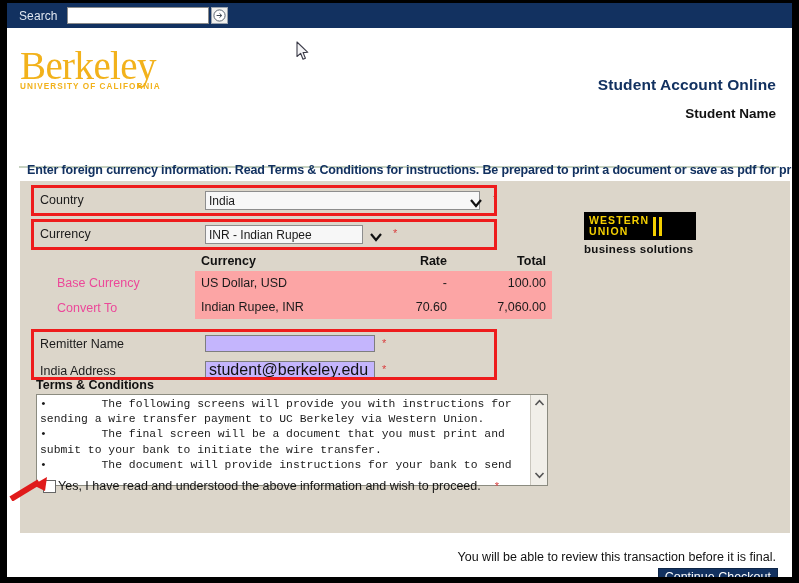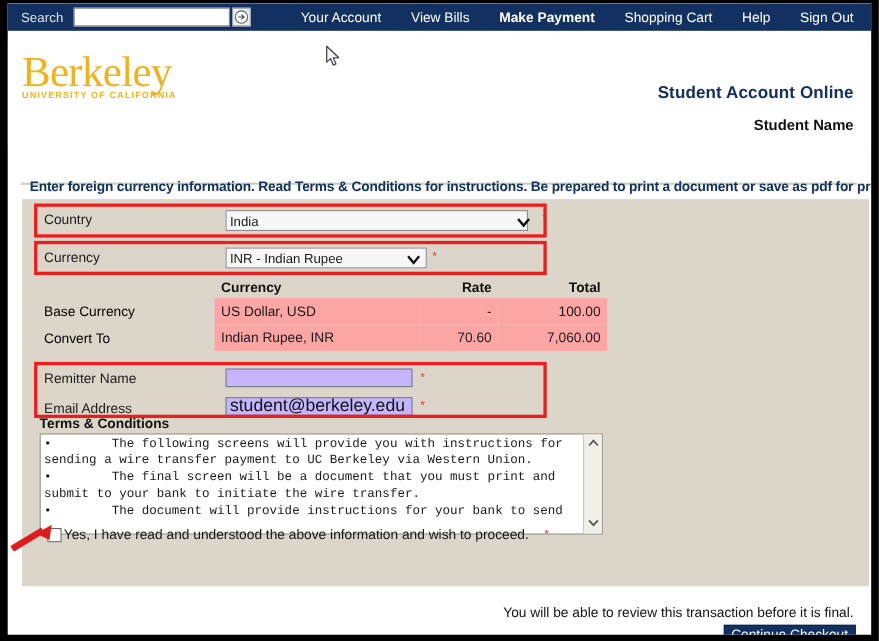--- a/index.html
+++ b/index.html
@@ -146,21 +146,21 @@
     background: #dcd6ca; padding: 1px 6px 3px 6px;
     text-align: left; border: none;
   }
   #convtable th.num { text-align: right; }
   #convtable td {
     font-size: 12.5px; color: #1b1b1b; background: #fca5a5;
     padding: 5px 6px 5px 6px; border: none;
   }
   #convtable td.num { text-align: right; }
   .side-label {
-    position: absolute; left: 33px; font-size: 12.5px; color: #000000;
+    position: absolute; left: 50px; font-size: 12.5px; color: #ec4899;
   }
 
   
   #wu-logo { position: absolute; left: 577px; top: 209px; }
   #wu-black {
     background: #000; width: 112px; height: 28px;
     display: flex; align-items: center; padding-left: 5px;
   }
   #wu-txt { line-height: 11px; }
   #wu-txt div {
@@ -259,28 +259,20 @@
     <span id="search-label">Search</span>
     <input id="search-input" type="text" value="" style="">
     <div id="search-go">
       <span>
         <svg width="13" height="13" viewBox="0 0 13 13">
           <circle cx="6.5" cy="6.5" r="5.6" fill="#ffffff" stroke="#5b6470" stroke-width="1"></circle>
           <path d="M3.6 6.5 H8.3 M6.5 4.4 L8.8 6.5 L6.5 8.6" fill="none" stroke="#3e4754" stroke-width="1"></path>
         </svg>
       </span>
     </div>
-    <nav id="navlinks">
-      <a class="navlink" href="#">Your Account</a>
-      <a class="navlink" href="#">View Bills</a>
-      <a class="navlink active" href="#">Make Payment</a>
-      <a class="navlink" href="#">Shopping Cart</a>
-      <a class="navlink" href="#">Help</a>
-      <a class="navlink" href="#">Sign Out</a>
-    </nav>
   </div>
 
   <div id="brandarea">
     <div id="berkeley-logo">
       <div id="wordmark">Berkeley</div>
       <div id="subwordmark">UNIVERSITY OF CALIFORNIA</div>
     </div>
     <div id="sao-title">Student Account Online</div>
     <div id="student-name">Student Name</div>
     <div id="hr-green"></div>
@@ -296,21 +288,21 @@
   </select>
   <span class="sel-chevron" style="left:462px; top:192px;">
     <svg width="14" height="11" viewBox="0 0 14 11">
         <path d="M2 2 L7 8 L12 2" fill="none" stroke="#111" stroke-width="2.2"></path>
       </svg>
   </span>
   <span class="req-star" style="left:486px; top:190px;">*</span>
   <div class="annot-box" style="left:24px; top:182px; width:466px; height:31px;"></div>
 
   <span class="row-label" style="left:33px; top:224px;">Currency</span>
-  <select class="wu-select" style="left:198px; top:222px; width:183px;">
+  <select class="wu-select" style="left:198px; top:222px; width:158px;">
     <option>INR - Indian Rupee</option>
   </select>
   <span class="sel-chevron" style="left:362px; top:226px;">
     <svg width="14" height="11" viewBox="0 0 14 11">
         <path d="M2 2 L7 8 L12 2" fill="none" stroke="#111" stroke-width="2.2"></path>
       </svg>
   </span>
   <span class="req-star" style="left:386px; top:224px;">*</span>
   <div class="annot-box" style="left:24px; top:216px; width:466px; height:31px;"></div>
 
@@ -334,26 +326,39 @@
         </tr>
         <tr>
           <td>Indian Rupee, INR</td>
           <td class="num">70.60</td>
           <td class="num">7,060.00</td>
         </tr>
       </tbody>
     </table>
   </div>
 
+  <div id="wu-logo">
+    <div id="wu-black">
+      <div id="wu-txt">
+        <div>WESTERN</div>
+        <div>UNION</div>
+      </div>
+      <div id="wu-bars">
+          <i></i>
+          <i></i>
+        </div>
+    </div>
+    <div id="wu-sub">business solutions</div>
+  </div>
 
   <span class="row-label" style="left:33px; top:334px;">Remitter Name</span>
   <input class="wu-text" style="left: 198px; top: 332px; width: 170px;" type="text" value="">
   <span class="req-star" style="left:375px; top:334px;">*</span>
 
-  <span class="row-label" style="left:33px; top:361px;">Email Address</span>
+  <span class="row-label" style="left:33px; top:361px;">India Address</span>
   <input class="wu-text" style="left: 198px; top: 358px; width: 170px;" type="text" value="student@berkeley.edu">
   <span class="req-star" style="left:375px; top:360px;">*</span>
   <div class="annot-box" style="left:24px; top:326px; width:466px; height:51px;"></div>
 
   <div id="terms-title">Terms &amp; Conditions</div>
   <div id="terms-wrap">
     <div id="terms-text">•        The following screens will provide you with instructions for
 sending a wire transfer payment to UC Berkeley via Western Union.
 •        The final screen will be a document that you must print and
 submit to your bank to initiate the wire transfer.

